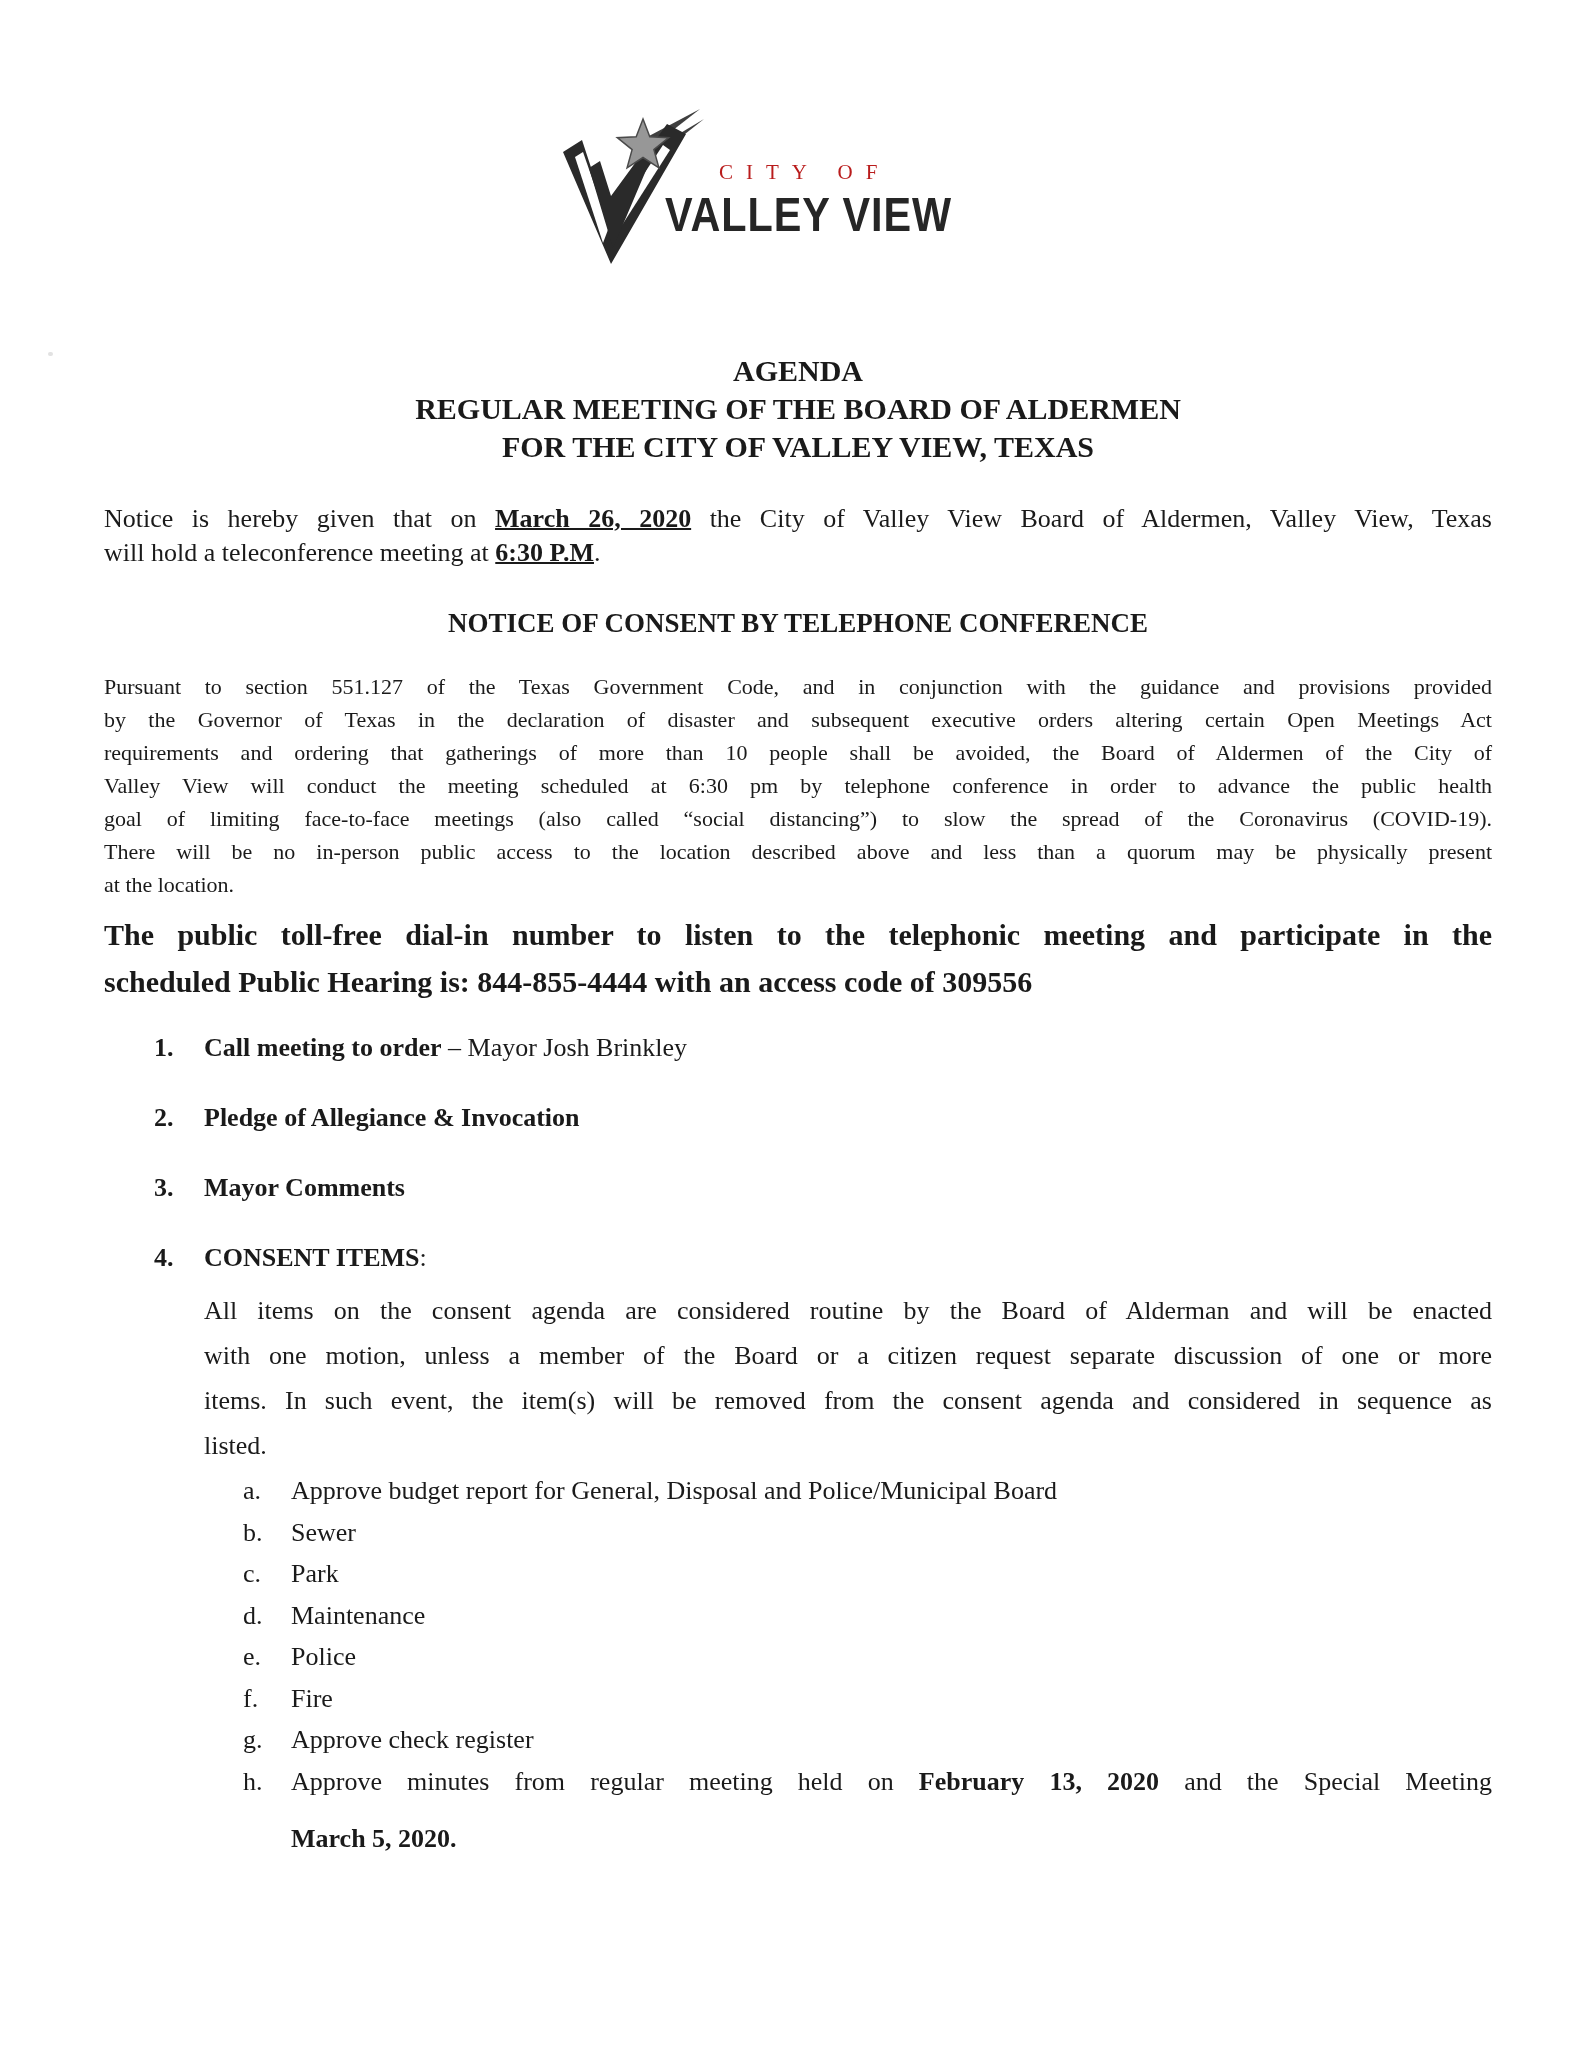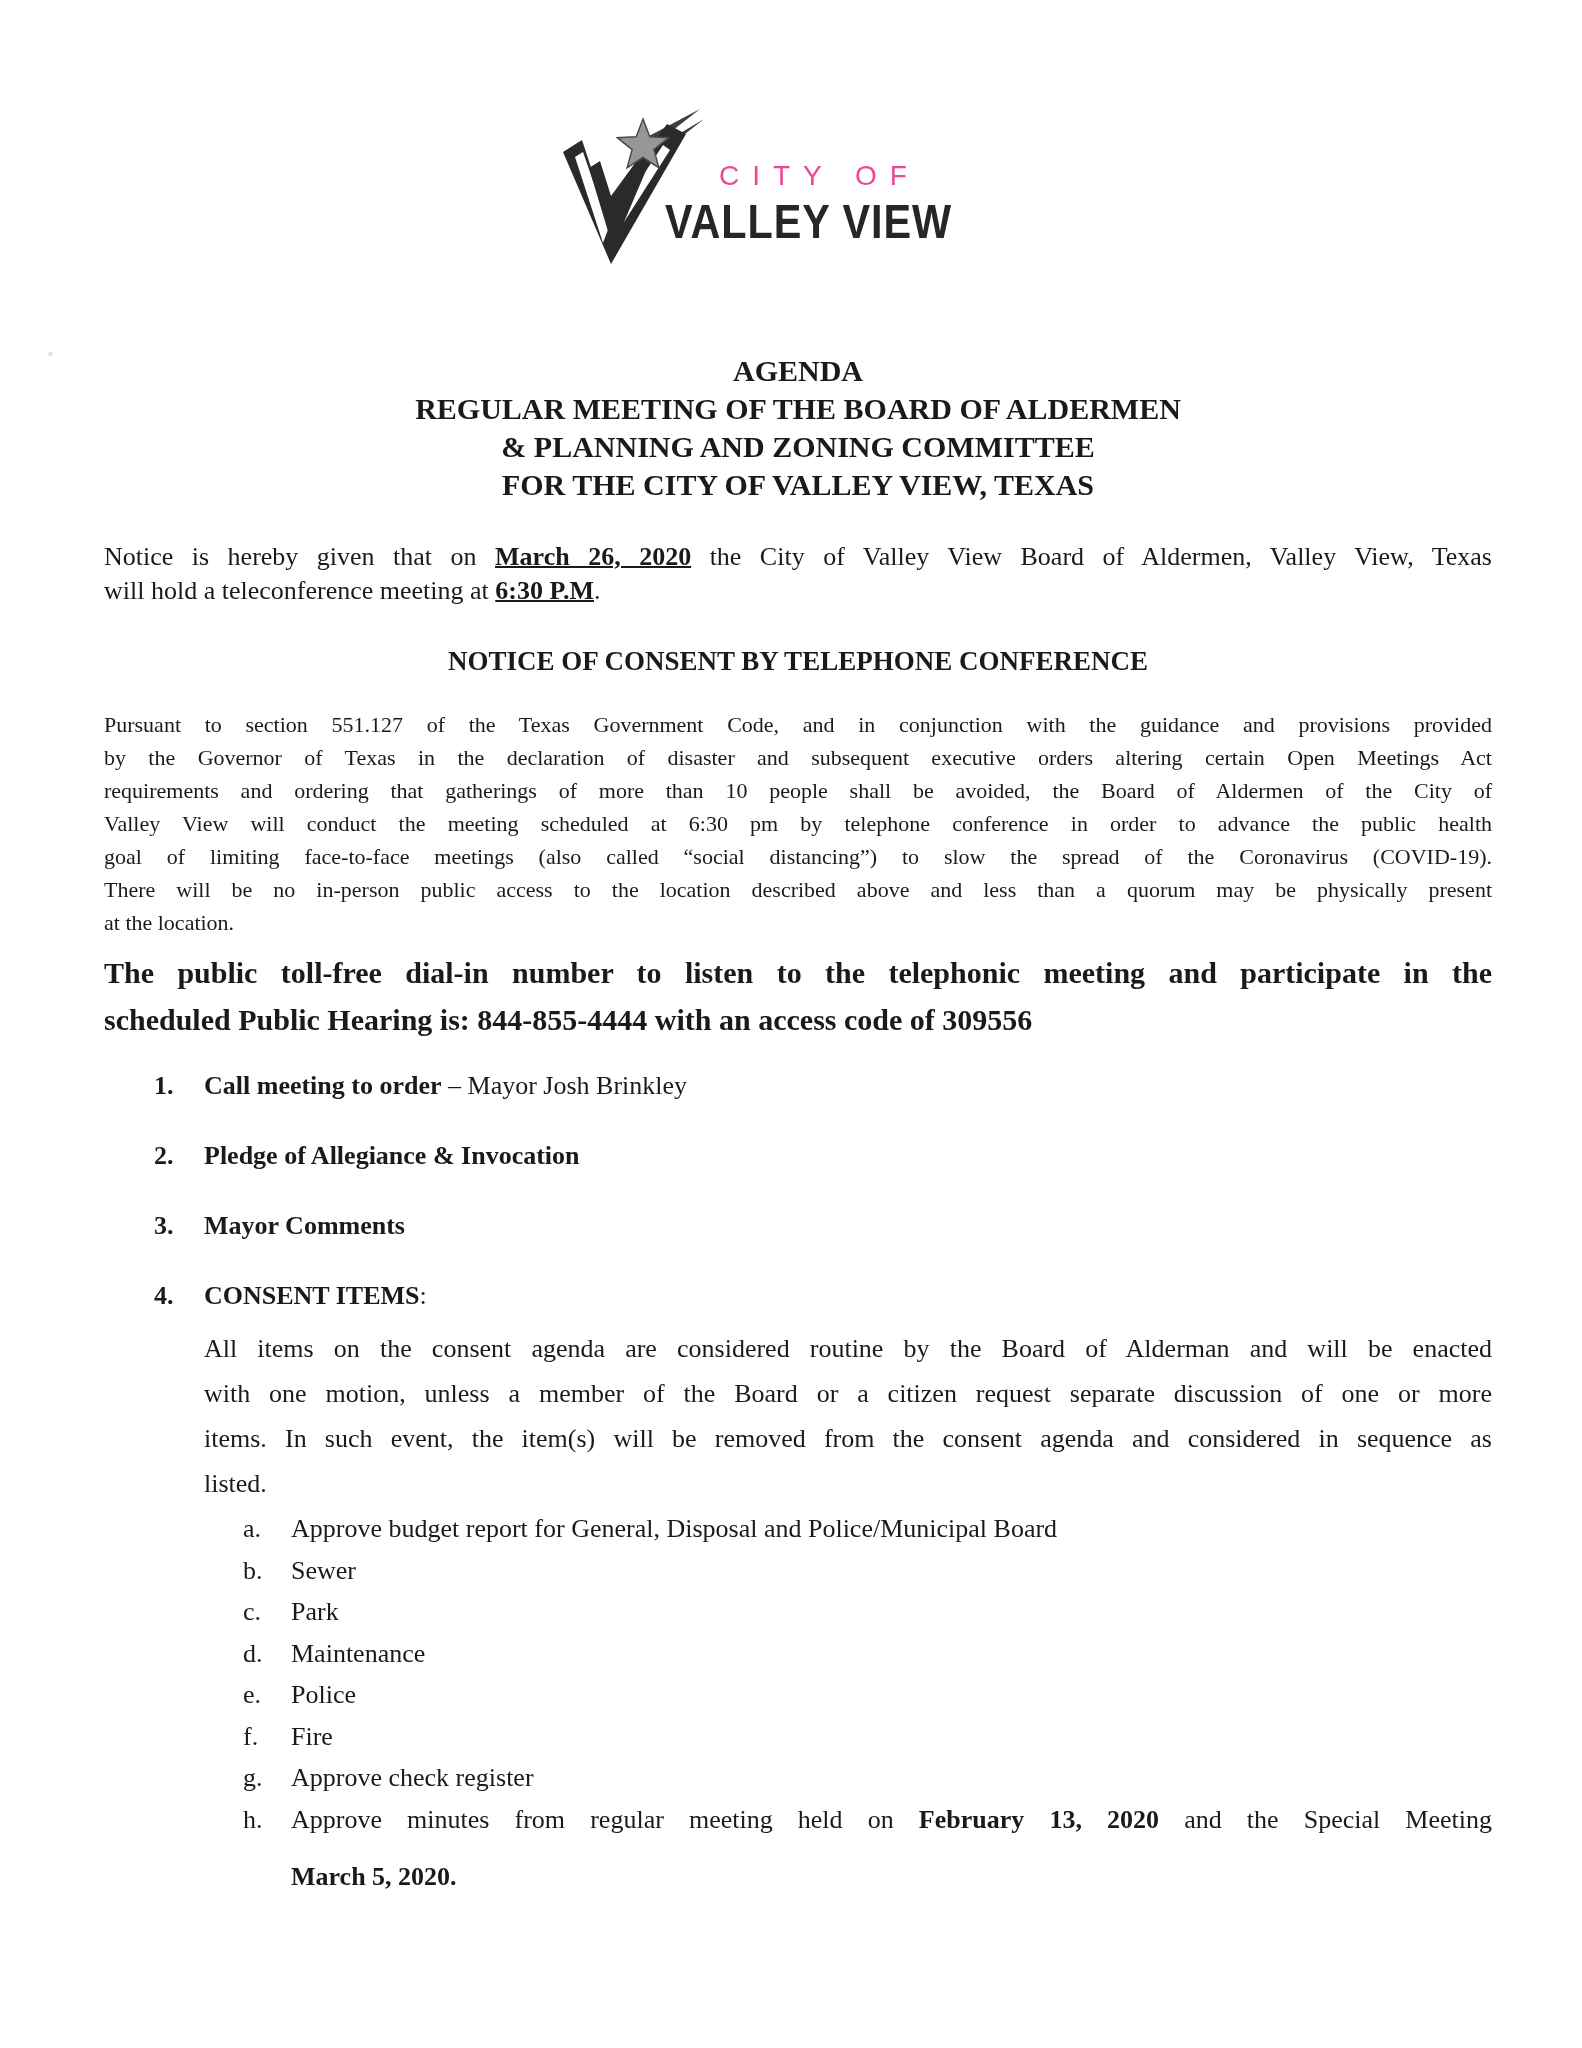--- a/index.html
+++ b/index.html
@@ -8,22 +8,22 @@
     background:#ffffff; overflow:hidden;
     font-family:"Liberation Serif", serif; color:#1a1a1a;
   }
   .content { position:absolute; left:104px; top:0; width:1388px; }
 
   
   .logo { position:absolute; left:553px; top:106px; width:420px; height:165px; }
   .logo-mark { position:absolute; left:0; top:0; }
   .logo-text { position:absolute; left:112px; top:54px; }
   .logo-cityof {
-    margin-left:54px; font-family:Liberation Sans, sans-serif;
-    font-size:28px; letter-spacing:13px; color:#ec4899; white-space:nowrap;
+    margin-left:54px; font-family:Liberation Serif, serif;
+    font-size:21px; letter-spacing:13px; color:#b91c1c; white-space:nowrap;
   }
   .logo-name {
     margin-top:3px; font-family:"Liberation Sans", sans-serif; font-weight:bold;
     font-size:45px; color:#262626; white-space:nowrap;
     transform:scale(0.92,1.05); transform-origin:left top; letter-spacing:1px;
   }
 
   
   .jline { text-align:justify; text-align-last:justify; }
 
@@ -83,21 +83,20 @@
       <div class="logo-cityof">CITY OF</div>
       <div class="logo-name">VALLEY VIEW</div>
     </div>
   </div>
 
   <div class="content">
 
     <div class="title-block">
       <div>AGENDA</div>
       <div>REGULAR MEETING OF THE BOARD OF ALDERMEN</div>
-      <div>&amp; PLANNING AND ZONING COMMITTEE</div>
       <div>FOR THE CITY OF VALLEY VIEW, TEXAS</div>
     </div>
 
     <div class="notice">
       <div class="jline">
         <span>Notice is hereby given that on </span><span class="bu">March 26, 2020</span><span> the City of Valley View Board of Aldermen, Valley View, Texas</span>
       </div>
       <div>
         <span>will hold a teleconference meeting at </span><span class="bu">6:30 P.M</span><span>.</span>
       </div>

